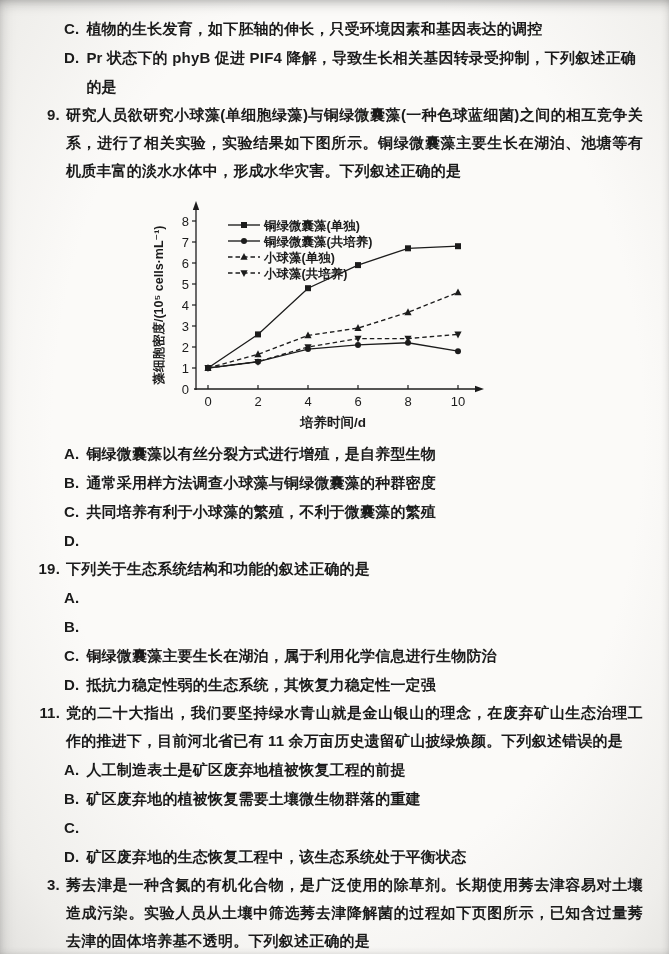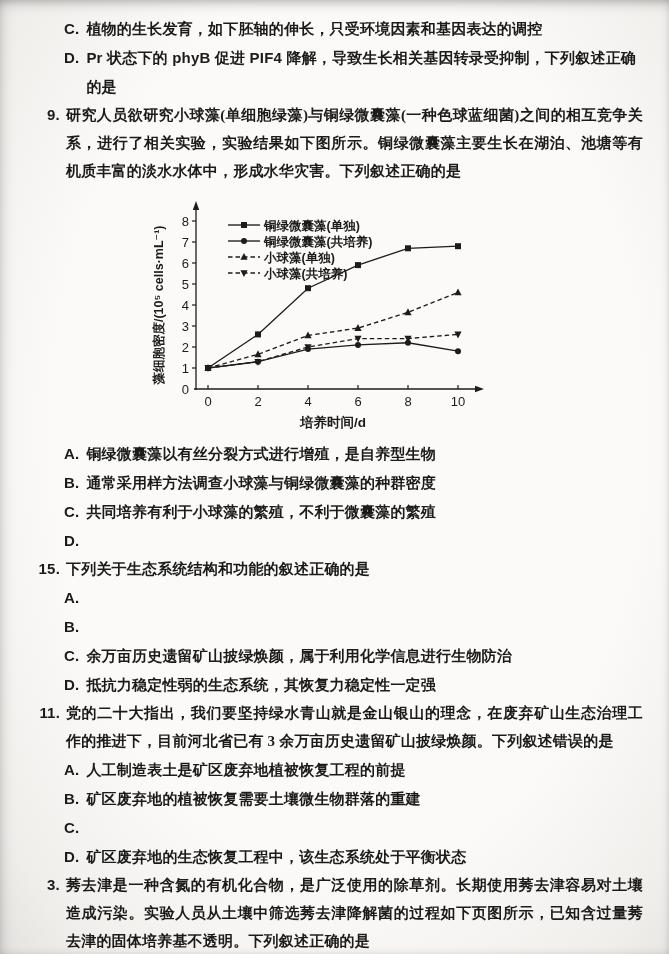--- a/index.html
+++ b/index.html
@@ -16,21 +16,21 @@
                inset 10px 0 16px -12px rgba(60,60,60,.35),
                inset -6px 0 10px -8px rgba(60,60,60,.25),
                inset 0 -6px 10px -8px rgba(60,60,60,.2);
   }
   .content{position:absolute;left:0;top:0;right:0;padding:14px 26px 0 32px;}
   .txt{font-weight:600;font-size:15px;letter-spacing:.2px;}
   .opt-row{display:flex;line-height:29px;margin-left:32px;}
   .opt-row .opt-label{flex:0 0 auto;margin-right:7px;}
   .stem-row{display:flex;line-height:28px;}
   .q-num{flex:0 0 28px;text-align:right;margin-right:6px;}
-  .q-stem{flex:1;text-align:justify;font-family:Liberation Serif, serif;}
+  .q-stem{flex:1;text-align:justify;}
   .chart-wrap{margin:4px 0 2px 116px;width:352px;}
   svg text{font-family:"Liberation Sans","DejaVu Sans",sans-serif;fill:#1b1b1b;}
 </style>
 </head>
 <body>
 
 <div class="page">
   <div class="content">
 
     <div class="opt-row txt">
@@ -156,43 +156,43 @@
         <span class="opt-label">C.</span>
         <span class="opt-text">共同培养有利于小球藻的繁殖，不利于微囊藻的繁殖</span>
       </div>
       <div class="opt-row txt">
         <span class="opt-label">D.</span>
       </div>
     </div>
 
     <div class="q">
       <div class="stem-row txt">
-        <span class="q-num">15.</span>
+        <span class="q-num">19.</span>
         <div class="q-stem">下列关于生态系统结构和功能的叙述正确的是</div>
       </div>
       <div class="opt-row txt">
         <span class="opt-label">A.</span>
       </div>
       <div class="opt-row txt">
         <span class="opt-label">B.</span>
       </div>
       <div class="opt-row txt">
         <span class="opt-label">C.</span>
-        <span class="opt-text">余万亩历史遗留矿山披绿焕颜，属于利用化学信息进行生物防治</span>
+        <span class="opt-text">铜绿微囊藻主要生长在湖泊，属于利用化学信息进行生物防治</span>
       </div>
       <div class="opt-row txt">
         <span class="opt-label">D.</span>
         <span class="opt-text">抵抗力稳定性弱的生态系统，其恢复力稳定性一定强</span>
       </div>
     </div>
 
     <div class="q">
       <div class="stem-row txt">
         <span class="q-num">11.</span>
-        <div class="q-stem">党的二十大指出，我们要坚持绿水青山就是金山银山的理念，在废弃矿山生态治理工作的推进下，目前河北省已有 3 余万亩历史遗留矿山披绿焕颜。下列叙述错误的是</div>
+        <div class="q-stem">党的二十大指出，我们要坚持绿水青山就是金山银山的理念，在废弃矿山生态治理工作的推进下，目前河北省已有 11 余万亩历史遗留矿山披绿焕颜。下列叙述错误的是</div>
       </div>
       <div class="opt-row txt">
         <span class="opt-label">A.</span>
         <span class="opt-text">人工制造表土是矿区废弃地植被恢复工程的前提</span>
       </div>
       <div class="opt-row txt">
         <span class="opt-label">B.</span>
         <span class="opt-text">矿区废弃地的植被恢复需要土壤微生物群落的重建</span>
       </div>
       <div class="opt-row txt">

